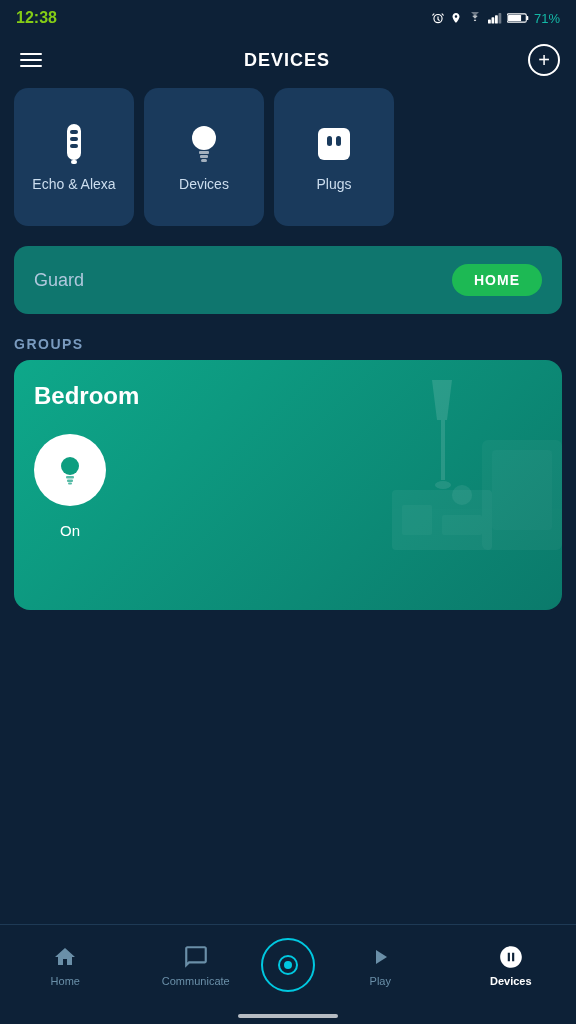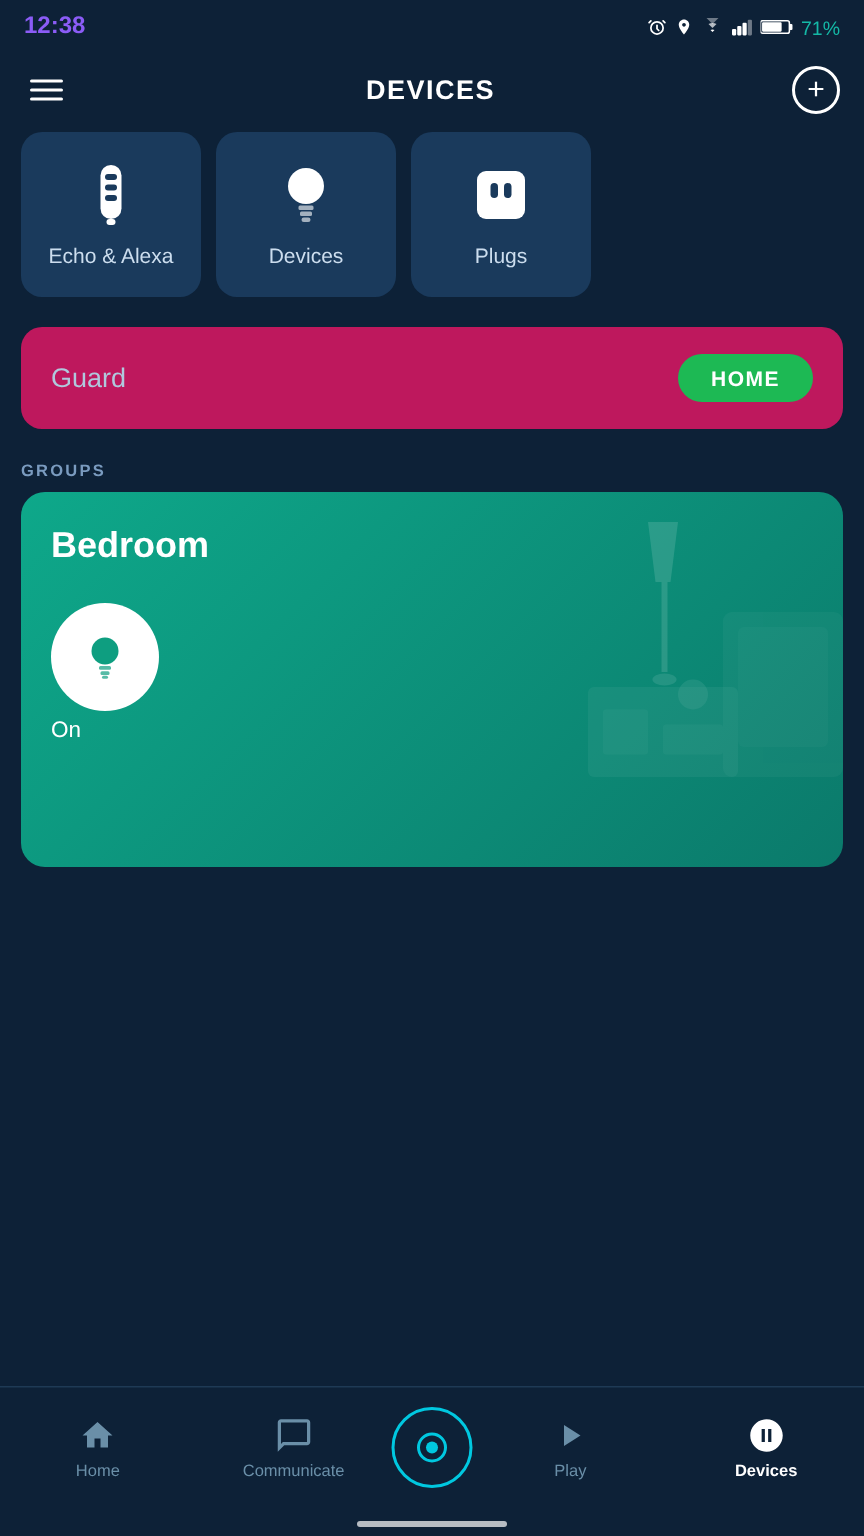--- a/index.html
+++ b/index.html
@@ -20,21 +20,21 @@
       display: flex;
       justify-content: space-between;
       align-items: center;
       padding: 8px 16px;
       height: 36px;
       background: #0d2137;
     }
     .status-time {
       font-size: 16px;
       font-weight: bold;
-      color: #8b5cf6;
+      color: #84cc16;
     }
     .status-icons {
       display: flex;
       align-items: center;
       gap: 5px;
       font-size: 13px;
       color: #14b8a6;
     }
 
     
@@ -84,21 +84,21 @@
       display: flex;
       gap: 10px;
       padding: 0 14px 12px;
       overflow-x: auto;
       scrollbar-width: none;
     }
     .category-scroll::-webkit-scrollbar { display: none; }
 
     .category-card {
       flex: 0 0 120px;
-      height: 110px;
+      height: 138px;
       background: #1a3a5c;
       border-radius: 14px;
       display: flex;
       flex-direction: column;
       align-items: center;
       justify-content: center;
       gap: 10px;
       cursor: pointer;
     }
     .category-icon {
@@ -109,21 +109,21 @@
       justify-content: center;
     }
     .category-label {
       font-size: 14px;
       color: #cde;
     }
 
     
     .guard-section {
       margin: 8px 14px 8px;
-      background: #be185d;
+      background: #0f766e;
       border-radius: 14px;
       padding: 18px 20px;
       display: flex;
       align-items: center;
       justify-content: space-between;
     }
     .guard-label {
       font-size: 18px;
       color: #b0c8dd;
     }
@@ -135,21 +135,21 @@
       padding: 8px 22px;
       font-size: 14px;
       font-weight: bold;
       letter-spacing: 1px;
       cursor: pointer;
     }
 
     
     .groups-label {
       padding: 14px 14px 8px;
-      font-size: 11px;
+      font-size: 14px;
       letter-spacing: 1.5px;
       color: #7a9bbf;
       font-weight: bold;
     }
 
     
     .bedroom-card {
       margin: 0 14px;
       border-radius: 16px;
       background: linear-gradient(135deg, #0ea88a 0%, #0b7a6b 100%);
@@ -176,21 +176,22 @@
     }
     .bedroom-devices {
       display: flex;
       gap: 20px;
       position: relative;
       z-index: 1;
     }
     .device-btn {
       display: flex;
       flex-direction: column;
-      gap: 4px;
+      align-items: center;
+      gap: 16px;
       cursor: pointer;
     }
     .device-circle {
       width: 72px;
       height: 72px;
       border-radius: 50%;
       display: flex;
       align-items: center;
       justify-content: center;
     }

